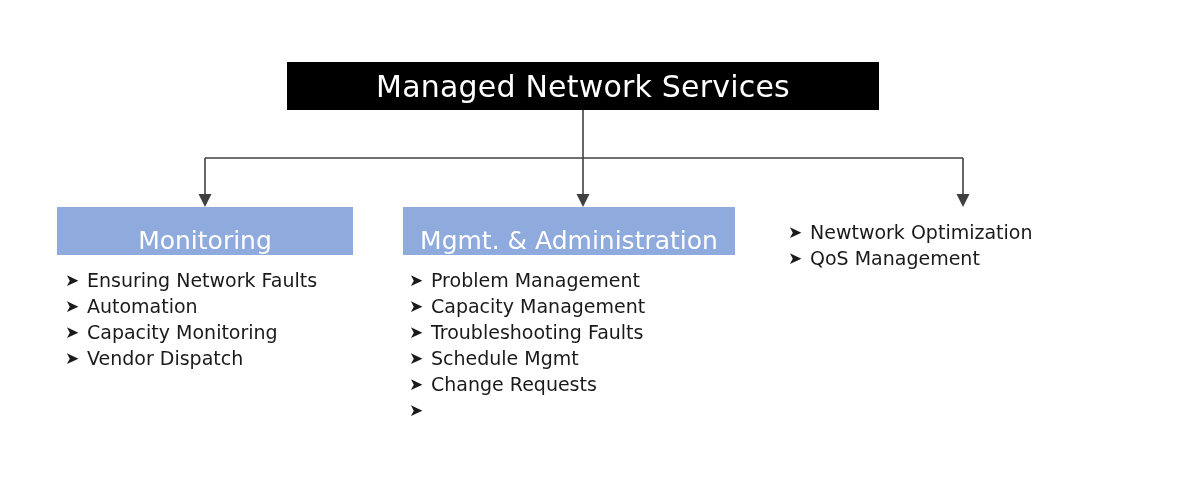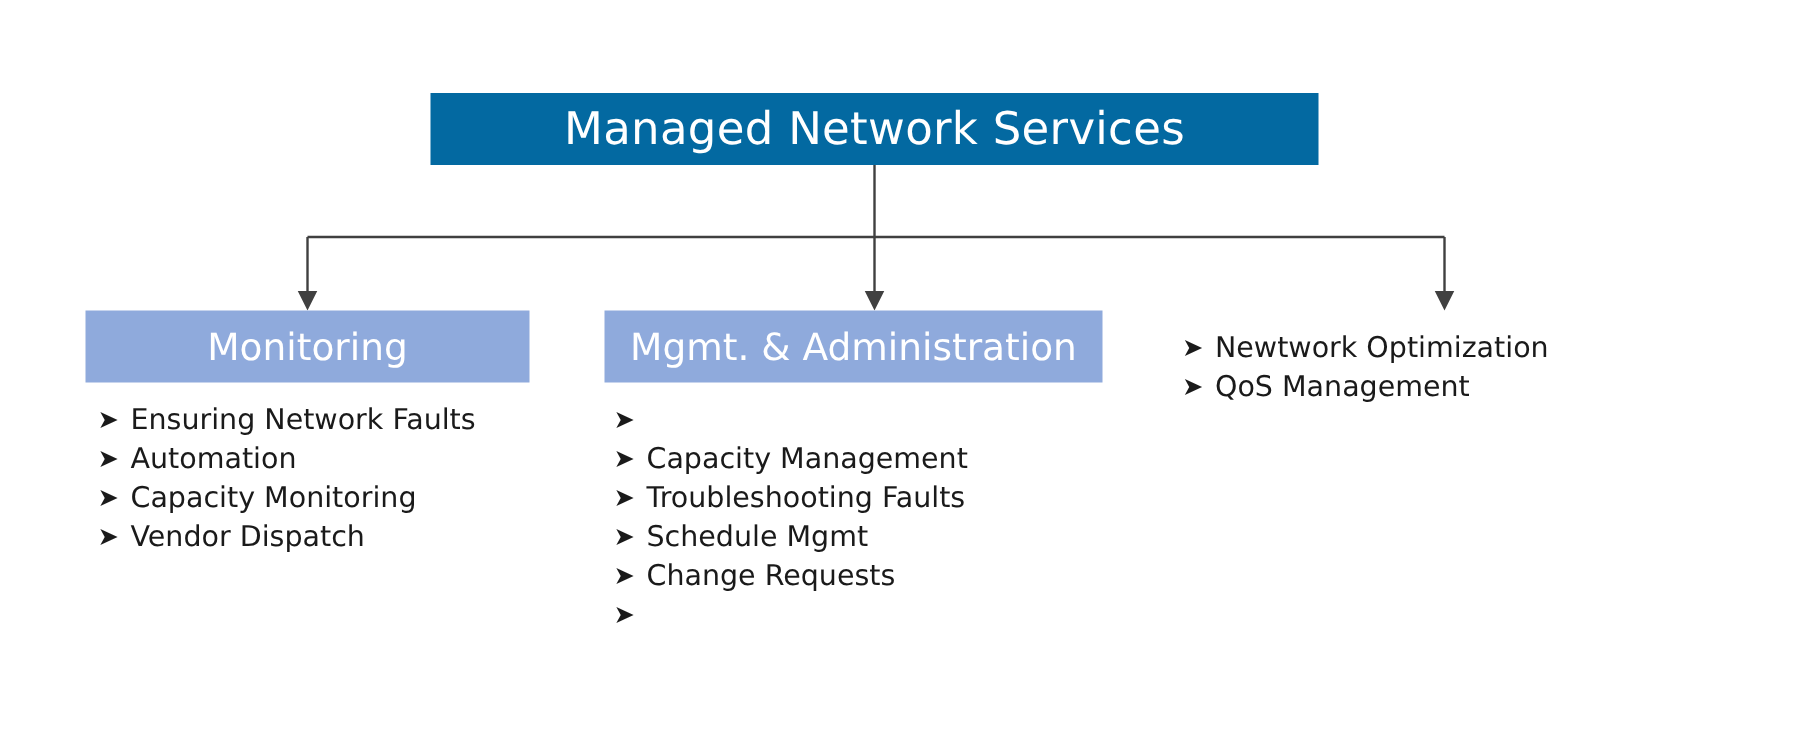--- a/index.html
+++ b/index.html
@@ -21,21 +21,21 @@
     width: 1200px;
     height: 489px;
   }
   
   .root-box {
     position: absolute;
     left: 287px;
     top: 62px;
     width: 592px;
     height: 48px;
-    background: #0369a1;
+    background: #000000;
     display: flex;
     align-items: center;
     justify-content: center;
   }
   .root-box .root-label {
     color: #ffffff;
     font-size: 30px;
     font-weight: 400;
     letter-spacing: 0.2px;
     white-space: nowrap;
@@ -55,21 +55,21 @@
     top: 207px;
   }
   .col-0 { left: 57px;  width: 296px; }
   .col-1 { left: 403px; width: 332px; }
   .col-2 { left: 786px; width: 354px; }
 
   .child-box {
     height: 48px;
     background: #8faadc;
     display: flex;
-    align-items: center;
+    align-items: flex-end;
     justify-content: center;
   }
   .child-box .child-label {
     color: #ffffff;
     font-size: 25px;
     font-weight: 400;
     white-space: nowrap;
   }
   .bullet-list {
     margin: 0;
@@ -154,20 +154,21 @@
     </ul>
   </div>
 
   <div class="column col-1">
     <div class="child-box">
       <span class="child-label">Mgmt. &amp; Administration</span>
     </div>
     <ul class="bullet-list">
       <li>
         <span class="marker">➤</span>
+        <span class="text">Problem Management</span>
       </li>
       <li>
         <span class="marker">➤</span>
         <span class="text">Capacity Management</span>
       </li>
       <li>
         <span class="marker">➤</span>
         <span class="text">Troubleshooting Faults</span>
       </li>
       <li>

